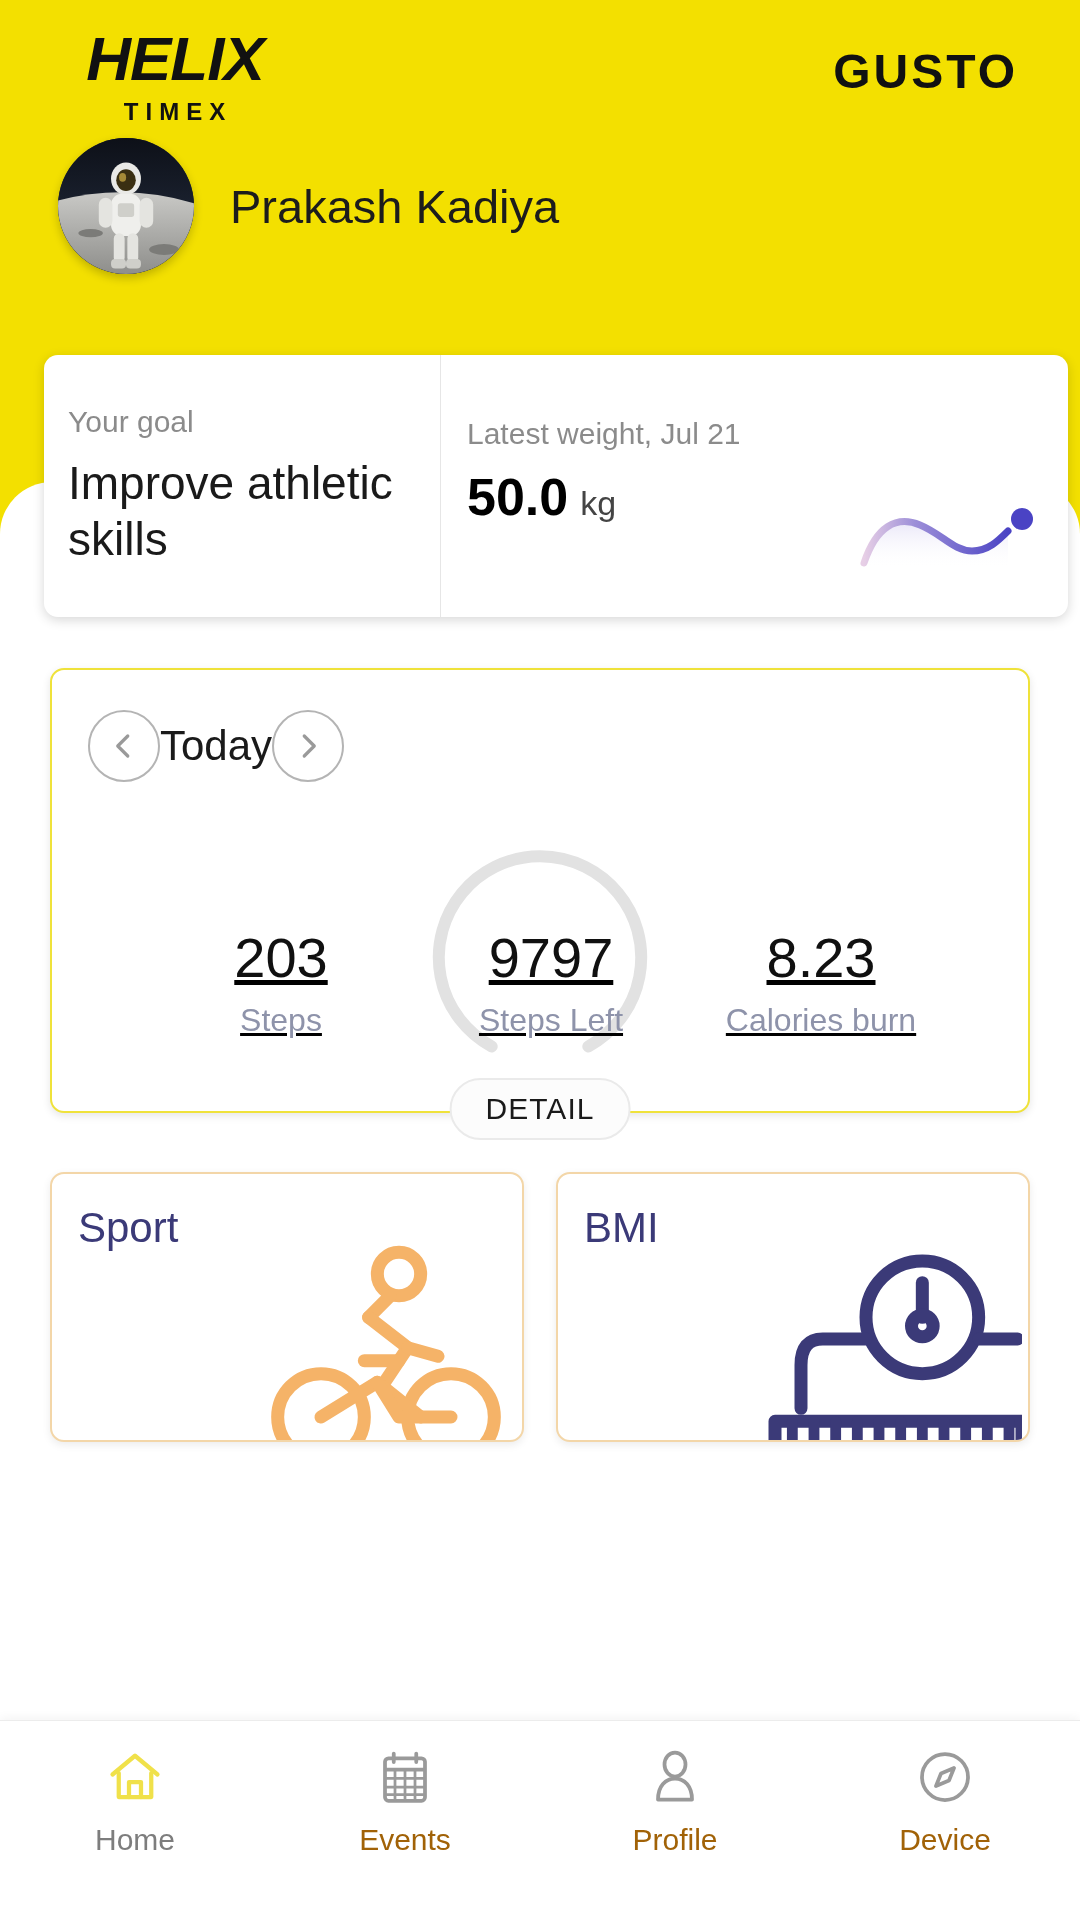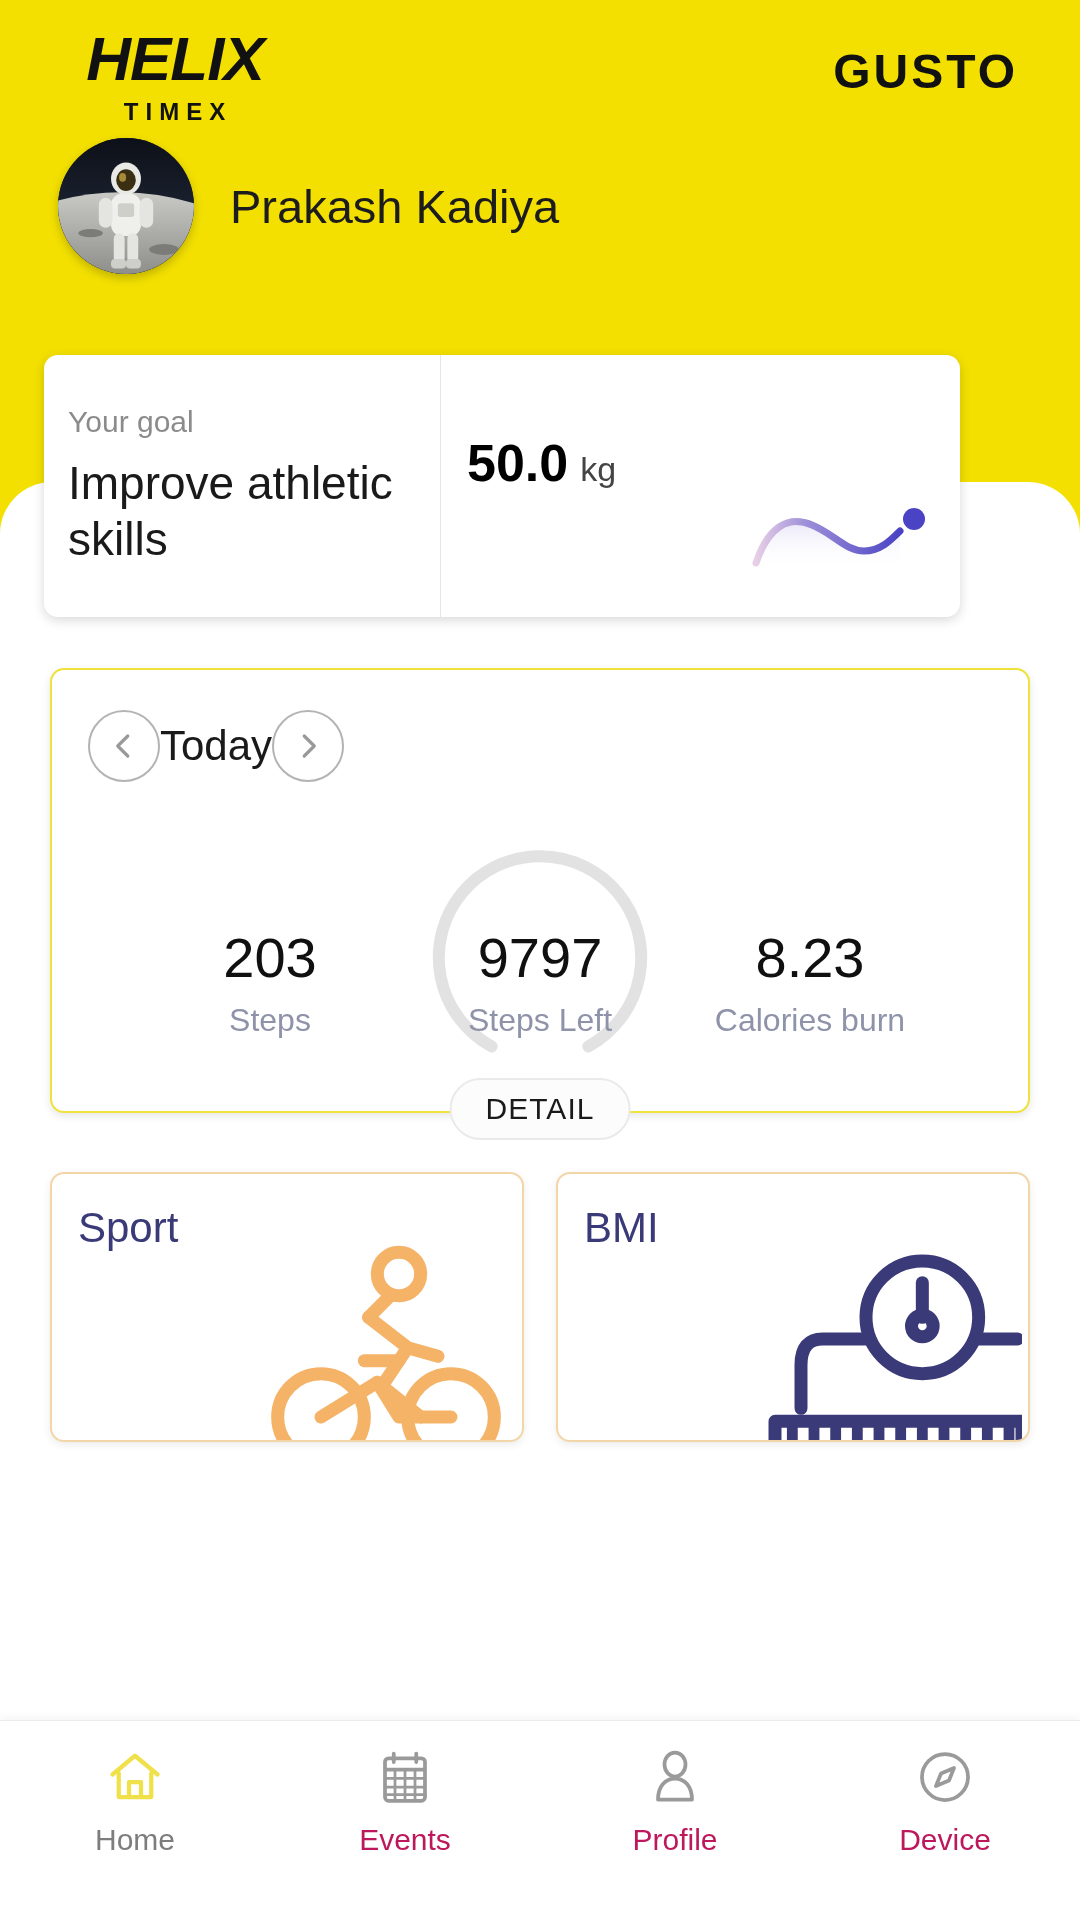--- a/index.html
+++ b/index.html
@@ -58,21 +58,21 @@
     width: 1080px; height: 1438px;
     background: #ffffff;
     border-top-left-radius: 52px;
     border-top-right-radius: 52px;
     z-index: 2;
   }
 
   
   .goal-card {
     position: absolute; left: 44px; top: 355px;
-    width: 916px; height: 262px;
+    width: 1024px; height: 262px;
     background: #ffffff; border-radius: 14px;
     box-shadow: 0 3px 12px rgba(0,0,0,0.16);
     display: flex; z-index: 6; overflow: hidden;
   }
   .goal-left { width: 396px; padding: 50px 0 0 24px; }
   .goal-divider { width: 1px; background: #e6e6e6; margin: 0; }
   .goal-right { flex: 1; padding: 62px 0 0 26px; position: relative; }
   .muted-label { font-size: 30px; color: #8b8b8b; }
   .goal-title {
     font-size: 46px; color: #1a1a1a; line-height: 1.22;
@@ -101,22 +101,23 @@
   .nav-circle {
     width: 72px; height: 72px; border-radius: 50%;
     border: 2px solid #b4b4b4; color: #9a9a9a;
     display: flex; align-items: center; justify-content: center;
     font-size: 36px; line-height: 1; background: #ffffff;
   }
   .today-title { font-size: 42px; color: #1a1a1a; }
 
   .stats-wrap {
     position: relative; height: 330px;
-    display: flex; align-items: flex-start; justify-content: center;
+    display: flex; align-items: flex-start; justify-content: flex-end;
     padding: 0 72px;
+    text-decoration: underline;
   }
   .ring {
     position: absolute; left: 50%; top: 62px;
     transform: translateX(-50%);
     width: 230px; height: 230px;
   }
   .stat {
     width: 270px; text-align: center; margin-top: 148px; position: relative; z-index: 2;
   }
   .stat.center { margin-top: 148px; }
@@ -152,21 +153,21 @@
     position: absolute; left: 0; bottom: 0;
     width: 1080px; height: 200px;
     background: #ffffff; border-top: 1px solid #ececec;
     display: flex; align-items: flex-start; z-index: 10;
     box-shadow: 0 -2px 10px rgba(0,0,0,0.05);
   }
   .nav-item {
     flex: 1; display: flex; flex-direction: column;
     align-items: center; padding-top: 26px; gap: 16px;
   }
-  .nav-label { font-size: 30px; color: #be185d; }
+  .nav-label { font-size: 30px; color: #a16207; }
   .nav-item.active .nav-label { color: #7d7d7d; }
 </style>
 </head>
 <body>
 
 <div id="app">
 
   <div class="header">
     <div class="brand-left">
       <div class="brand-helix">HELIX</div>
@@ -212,20 +213,21 @@
 
   <div class="sheet"></div>
 
   <div class="goal-card">
     <div class="goal-left">
       <div class="muted-label">Your goal</div>
       <div class="goal-title">Improve athletic skills</div>
     </div>
     <div class="goal-divider"></div>
     <div class="goal-right">
+      <div class="muted-label">Latest weight, Jul 21</div>
       <div class="weight-row">
         <span class="weight-val">50.0</span>
         <span class="weight-unit">kg</span>
       </div>
       <svg class="spark" viewBox="0 0 180 80">
         <defs>
           <linearGradient id="sparkStroke" x1="0" y1="0" x2="1" y2="0">
             <stop offset="0%" stop-color="#e7cfe6"></stop>
             <stop offset="35%" stop-color="#9d8fd8"></stop>
             <stop offset="100%" stop-color="#4a43c4"></stop>

